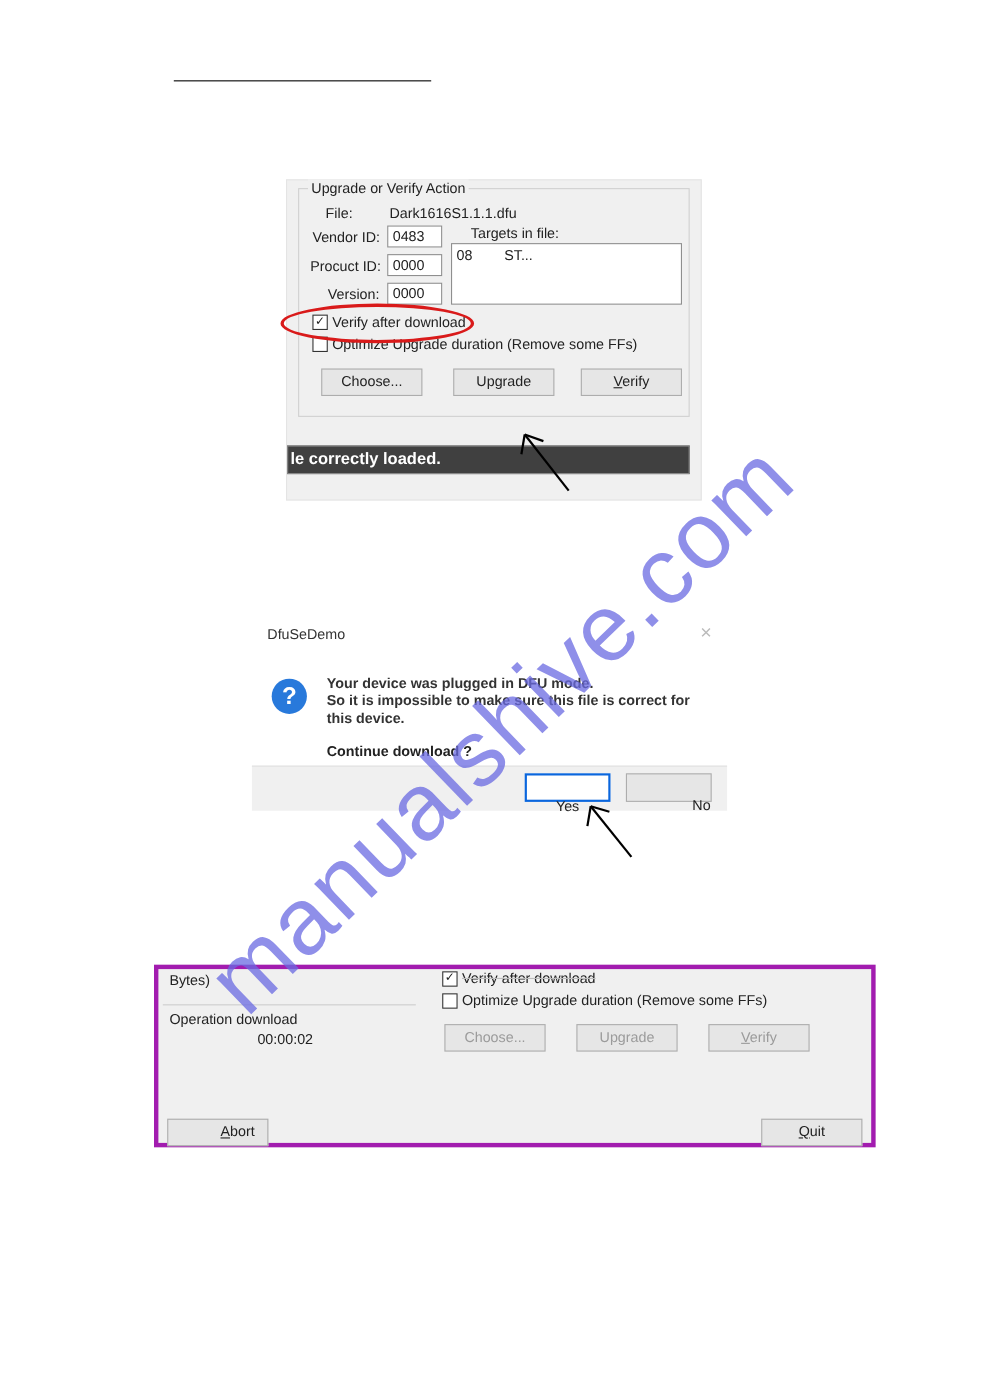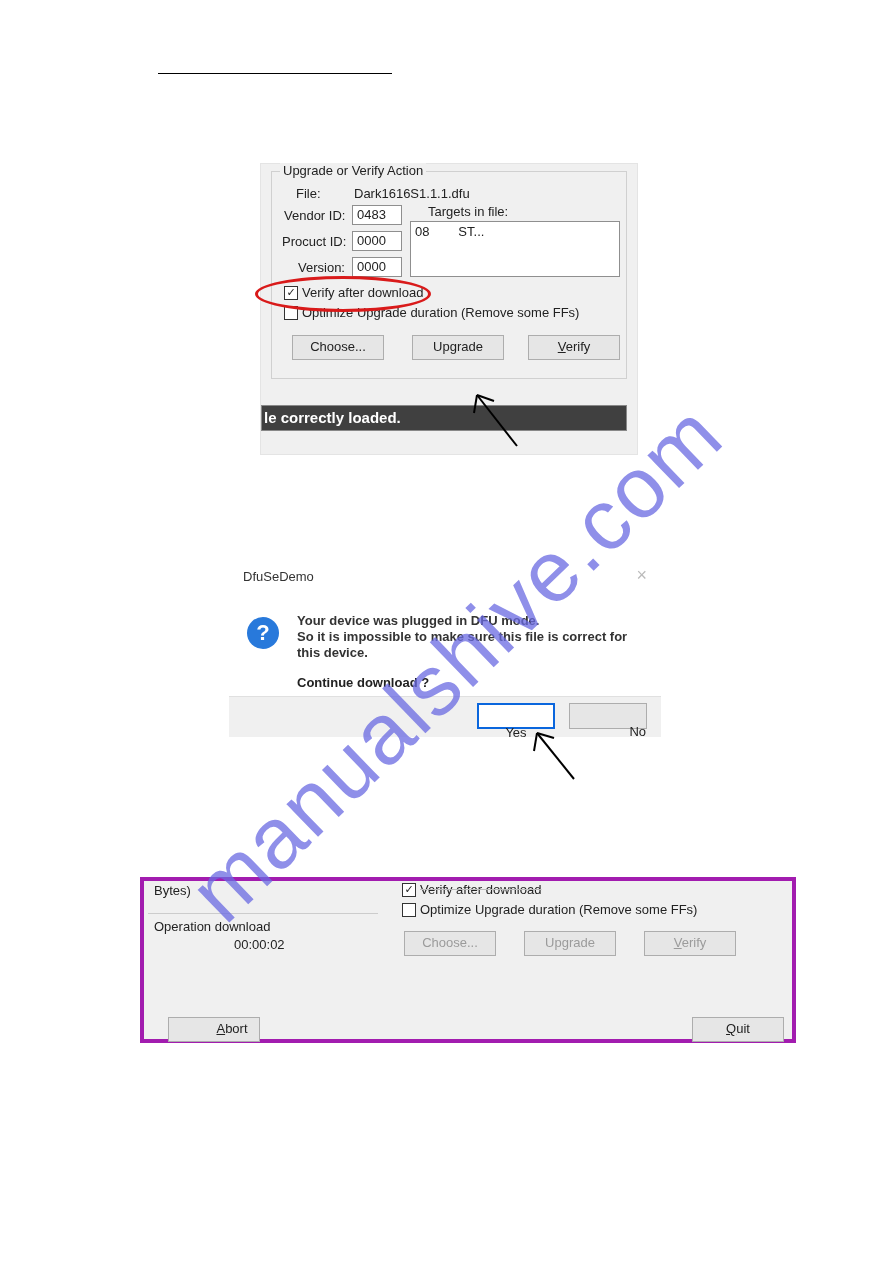--- a/index.html
+++ b/index.html
@@ -346,17 +346,17 @@
   <span class="lbl" style="top:1px;left:276px;text-decoration:line-through;text-decoration-color:#bbb;">Verify after download</span>
 
   <div class="chk" style="top:22px;left:258px;"></div>
   <span class="lbl" style="top:21px;left:276px;">Optimize Upgrade duration (Remove some FFs)</span>
 
   <div class="btn btn-disabled" style="top:50px;left:260px;width:92px;height:25px;">Choose...</div>
   <div class="btn btn-disabled" style="top:50px;left:380px;width:92px;height:25px;">Upgrade</div>
   <div class="btn btn-disabled underline-first" style="top:50px;left:500px;width:92px;height:25px;">Verify</div>
 
 
-  <div class="btn underline-first" style="top:136px;left:24px;width:92px;height:25px;padding-left:36px;">Abort</div>
+  <div class="btn underline-first" style="top:136px;left:8px;width:92px;height:25px;padding-left:36px;">Abort</div>
   <div class="btn underline-first" style="top:136px;right:8px;width:92px;height:25px;">Quit</div>
 </div>
 
 </div>
 
 </body></html>

